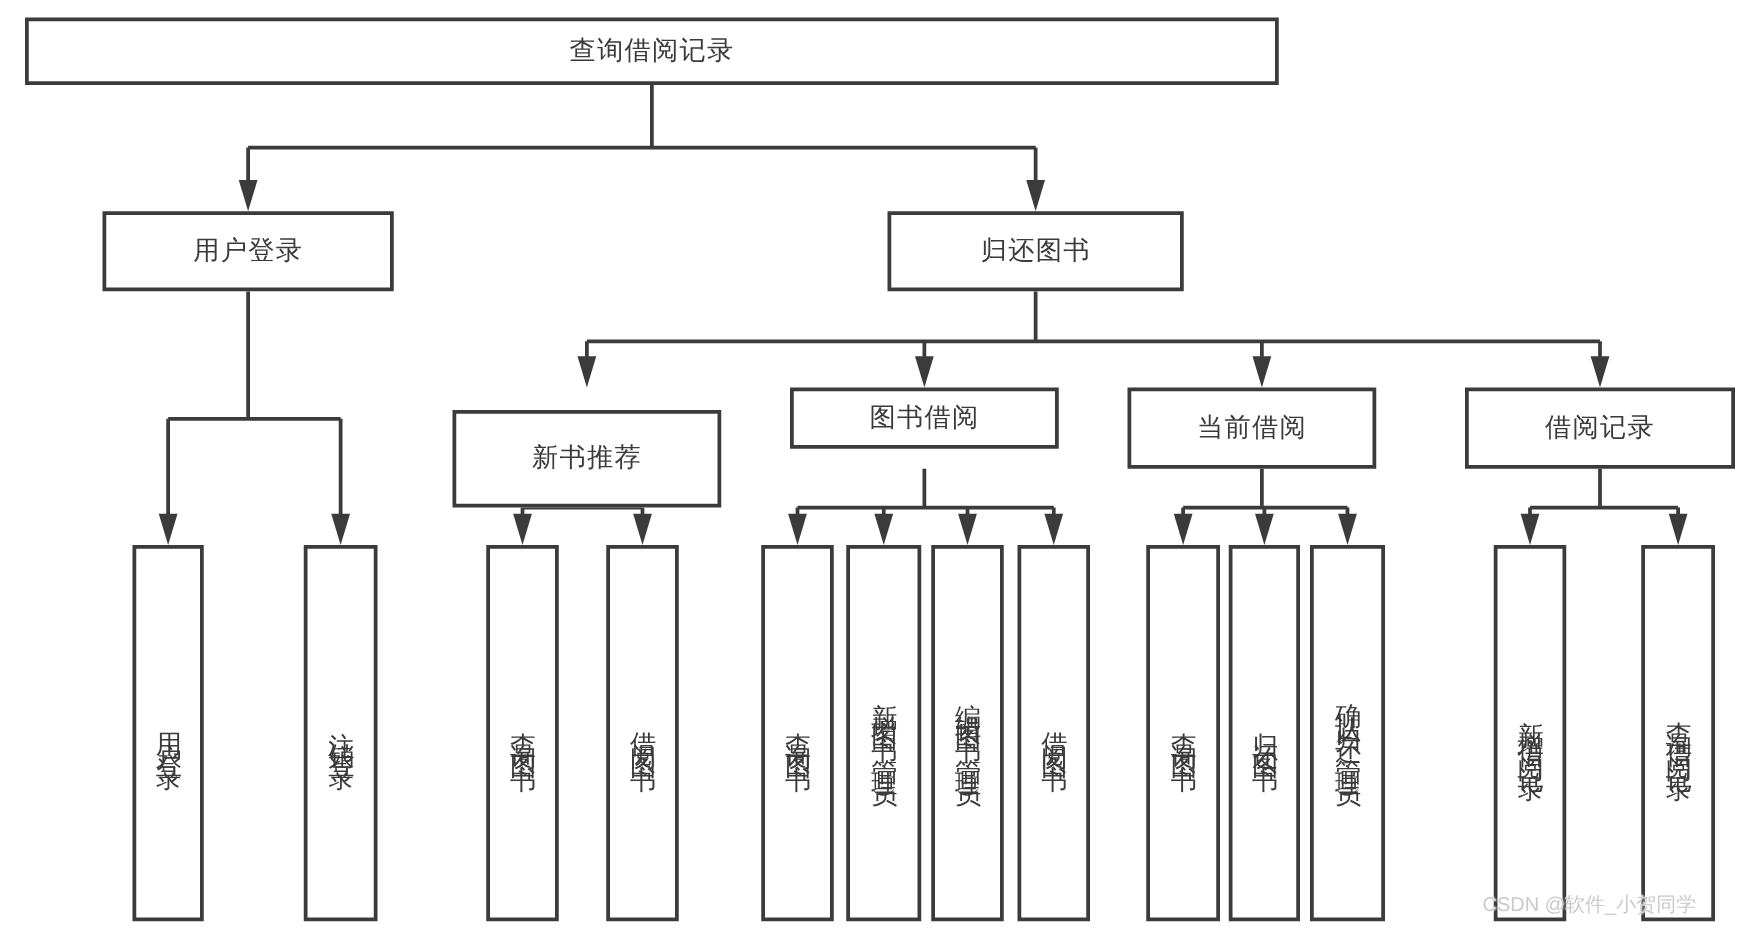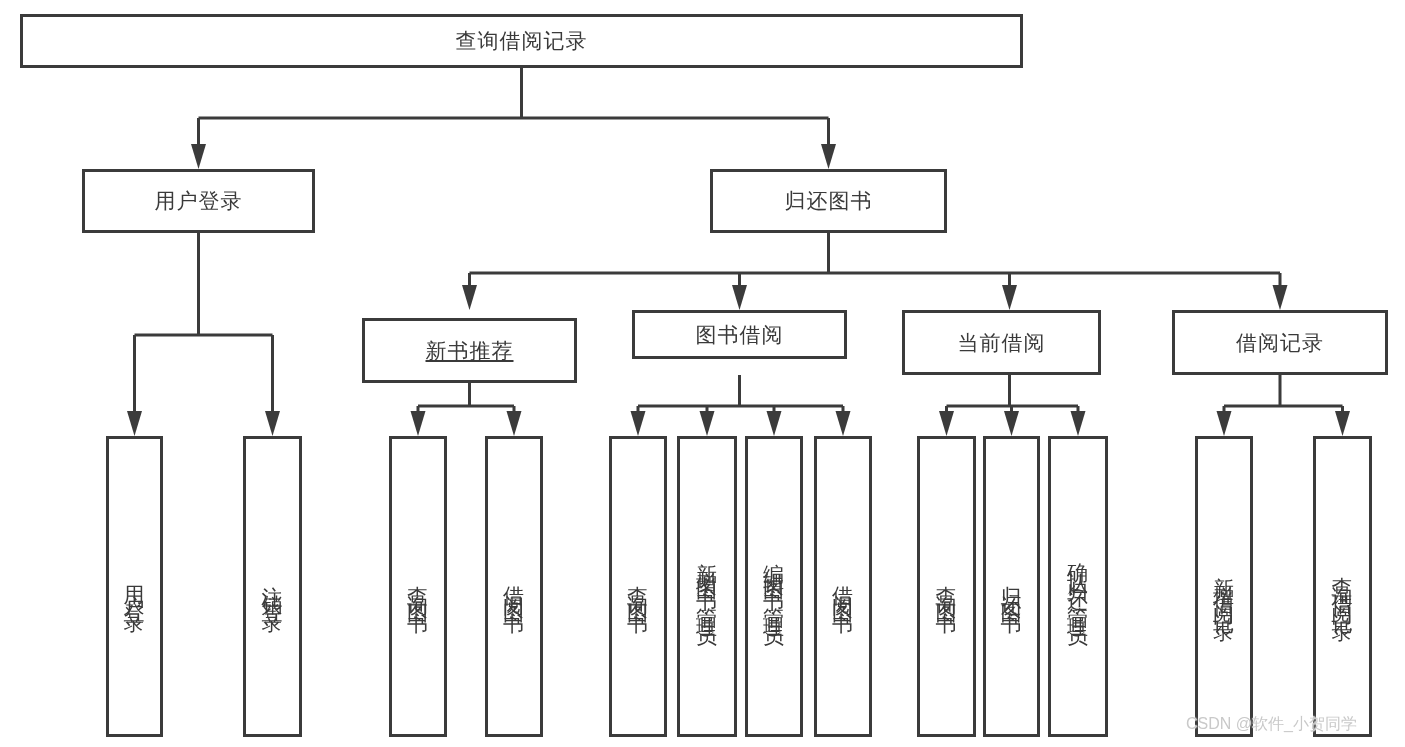--- a/index.html
+++ b/index.html
@@ -84,21 +84,21 @@
     <span class="lbl">查询借阅记录</span>
   </div>
 
   <div class="node" style="left:82px;top:169px;width:233px;height:64px;">
     <span class="lbl">用户登录</span>
   </div>
   <div class="node" style="left:710px;top:169px;width:237px;height:64px;">
     <span class="lbl">归还图书</span>
   </div>
 
-  <div class="node" style="left:362px;top:318px;width:215px;height:65px;text-decoration:underline;">
+  <div class="node" style="left:362px;top:328px;width:215px;height:78px;">
     <span class="lbl">新书推荐</span>
   </div>
   <div class="node" style="left:632px;top:310px;width:215px;height:49px;">
     <span class="lbl">图书借阅</span>
   </div>
   <div class="node" style="left:902px;top:310px;width:199px;height:65px;">
     <span class="lbl">当前借阅</span>
   </div>
   <div class="node" style="left:1172px;top:310px;width:216px;height:65px;">
     <span class="lbl">借阅记录</span>

